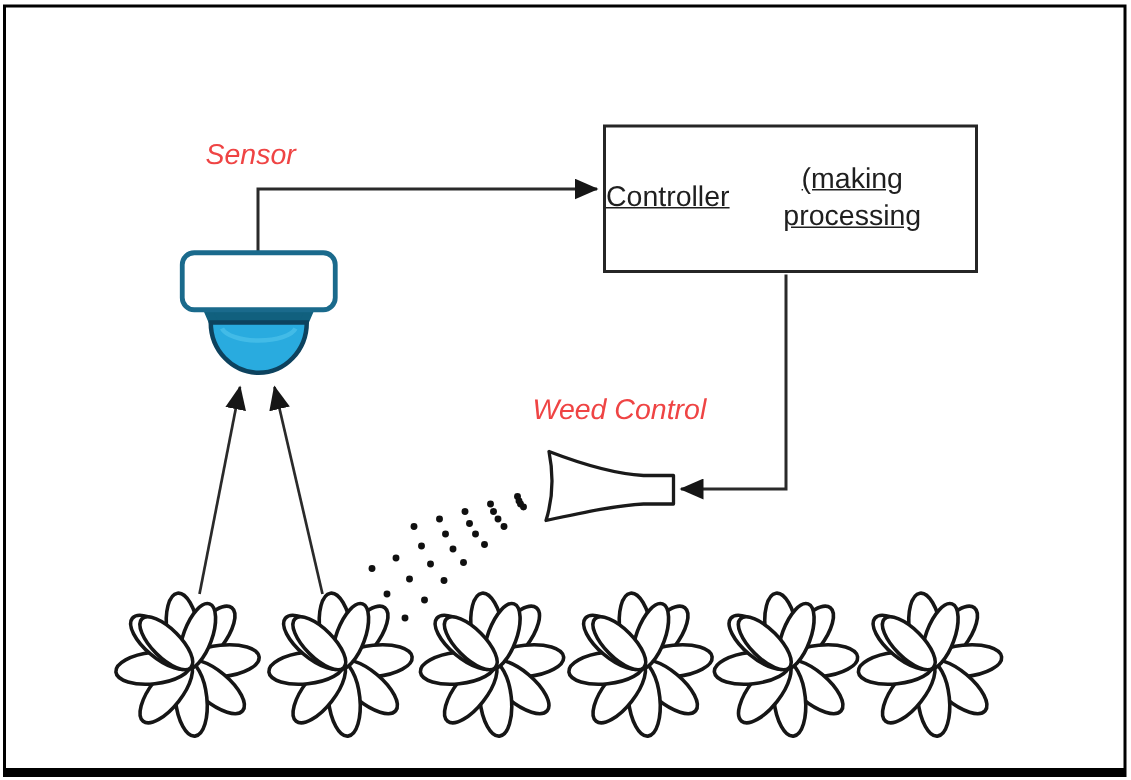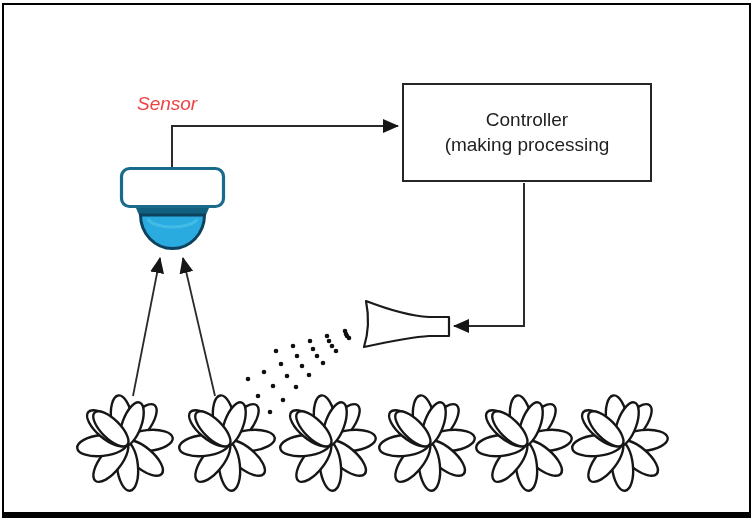--- a/index.html
+++ b/index.html
@@ -2,22 +2,22 @@
 <html><head>
 <meta charset="utf-8">
 <style>
   html,body{margin:0;padding:0;background:#fff;font-family:"Liberation Sans",sans-serif;}
   #canvas{position:relative;width:754px;height:520px;background:#ffffff;overflow:hidden;}
   #frame{position:absolute;left:2px;top:3px;right:3px;bottom:2px;border:2px solid #000;border-bottom-width:6px;pointer-events:none;}
   .label{position:absolute;color:#ef4444;font-size:19px;white-space:nowrap;font-style:italic;}
   #sensor-label{left:137px;top:93px;}
   #weedcontrol-label{left:355px;top:263px;}
   #controller-box{position:absolute;left:402px;top:83px;width:250px;height:99px;box-sizing:border-box;
-    border:2px solid #262626;background:#fff;display:flex;flex-direction:column;align-items:center;
-    justify-content:center;color:#1f1f1f;font-size:19px;line-height:24.5px;text-align:center;}
+    border:2px solid #262626;background:#fff;display:flex;align-items:center;
+    justify-content:center;color:#1f1f1f;font-size:19px;line-height:24.5px;text-align:center;text-decoration:underline;}
   svg{position:absolute;left:0;top:0;}
 </style>
 </head>
 <body>
 
 <div id="canvas">
 
   <svg width="754" height="520" viewBox="0 0 754 520">
     <defs>
       <marker id="ah" markerUnits="userSpaceOnUse" markerWidth="18" markerHeight="14" refX="15" refY="7" orient="auto">
@@ -102,15 +102,16 @@
       <use href="#flower" x="620" y="443"></use>
     </g>
   </svg>
 
   <div id="controller-box">
     <div>Controller</div>
     <div>(making processing</div>
   </div>
 
   <div id="sensor-label" class="label">Sensor</div>
+  <div id="weedcontrol-label" class="label">Weed Control</div>
 
   <div id="frame"></div>
 </div>
 
 </body></html>

